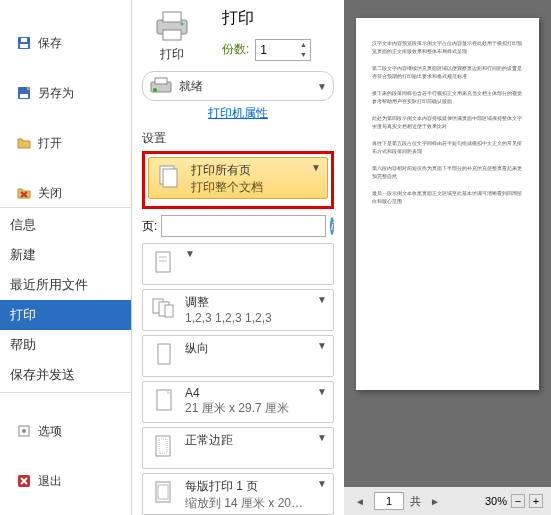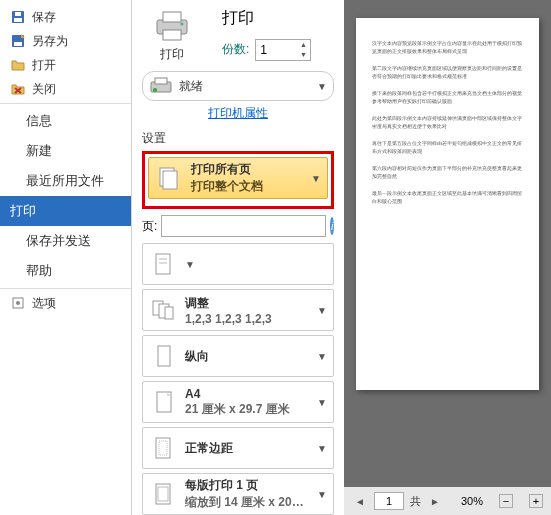--- a/index.html
+++ b/index.html
@@ -1,48 +1,48 @@
 <!DOCTYPE html>
 <html><head>
 <meta charset="utf-8">
 <style>
 * { box-sizing: border-box; margin: 0; padding: 0; }
 body { font-family: "Microsoft YaHei", sans-serif; font-size: 12px; background: #fff; width: 551px; height: 515px; overflow: hidden; position: relative; }
 .container { display: flex; height: 100%; }
 
 .sidebar { width: 132px; background: #fff; border-right: 1px solid #d0d0d0; padding-top: 5px; }
-.side-item { display: flex; align-items: center; padding: 4px 10px; cursor: pointer; height: 24px; }
+.side-item { display: flex; align-items: center; padding: 4px 16px; cursor: pointer; height: 24px; margin-top: 26px; }
 .side-item .icon { width: 16px; height: 16px; margin-right: 6px; display: flex; align-items: center; justify-content: center; }
 .side-item .label { font-size: 12px; color: #333; }
-.side-group { padding: 6px 26px; font-size: 13px; color: #333; cursor: pointer; }
+.side-group { padding: 6px 10px; font-size: 13px; color: #333; cursor: pointer; }
 .side-active { background: #2a6ec0; color: #fff; position: relative; padding: 6px 10px; font-size: 13px; }
 .side-active::after { content: ""; position: absolute; right: -8px; top: 50%; transform: translateY(-50%); border: 8px solid transparent; border-left-color: #2a6ec0; }
 
 .middle { width: 212px; padding: 8px 10px; background: #fff; }
 .print-header { display: flex; align-items: flex-start; gap: 20px; margin-bottom: 8px; }
 .print-btn-block { text-align: center; width: 60px; }
 .print-big-icon { width: 42px; height: 34px; margin: 0 auto 4px; }
 .print-label { font-size: 12px; color: #333; }
 .copies-block { display: flex; align-items: center; gap: 6px; flex-direction: row; }
-.copies-label { font-size: 12px; color: #0f766e; line-height: 1.3; }
+.copies-label { font-size: 12px; color: #4d7c0f; line-height: 1.3; }
 .copies-input { display: flex; align-items: center; border: 1px solid #aaa; height: 22px; background: #fff; }
 .copies-input input { width: 40px; border: none; padding: 0 4px; font-size: 12px; outline: none; }
 .spinner { display: flex; flex-direction: column; width: 14px; }
 .spinner div { height: 10px; font-size: 7px; text-align: center; line-height: 10px; color: #555; cursor: pointer; }
 
 .printer-row { display: flex; align-items: center; gap: 6px; padding: 4px 6px; border: 1px solid #ccc; border-radius: 12px; margin-bottom: 4px; height: 30px; }
 .printer-icon { width: 24px; height: 20px; }
 .status-text { font-size: 12px; color: #333; flex: 1; }
 .dropdown-arrow { font-size: 10px; color: #555; }
 
 .link { text-align: center; color: #0066cc; font-size: 12px; text-decoration: underline; margin-bottom: 8px; cursor: pointer; }
 
 .section-label { font-size: 12px; color: #333; margin: 4px 0; }
 
-.option-row { display: flex; align-items: center; border: 1px solid #ccc; border-radius: 2px; padding: 4px 6px; margin-bottom: 4px; height: 42px; cursor: pointer; background: #fff; font-weight: bold; }
+.option-row { display: flex; border: 1px solid #ccc; border-radius: 2px; padding: 4px 6px; margin-bottom: 4px; height: 42px; cursor: pointer; background: #fff; }
 .option-row.highlighted { background: linear-gradient(#ffe9a8, #ffd873); border: 1px solid #d8a93e; }
 .option-icon { width: 28px; height: 28px; margin-right: 8px; display: flex; align-items: center; justify-content: center; }
 .option-text { flex: 1; }
 .option-title { font-size: 12px; color: #333; }
 .option-sub { font-size: 12px; color: #666; }
 .highlighted .option-sub { color: #5a4a20; }
 
 .red-box { border: 3px solid #d00; padding: 3px; margin-bottom: 6px; }
 
 .pages-row { display: flex; align-items: center; gap: 4px; margin-bottom: 6px; }
@@ -51,21 +51,21 @@
 .info-icon { width: 18px; height: 18px; border-radius: 50%; background: #4a90d9; color: #fff; font-size: 11px; text-align: center; line-height: 18px; font-style: italic; }
 
 .preview { flex: 1; background: #6d6d6d; padding: 18px 12px 40px; position: relative; }
 .page { background: #fff; width: 100%; height: 372px; padding: 22px 16px; box-shadow: 2px 2px 6px rgba(0,0,0,0.4); }
 .para { font-size: 5px; color: #555; line-height: 1.5; margin-bottom: 10px; word-break: break-all; }
 
 .footer-bar { position: absolute; bottom: 0; left: 0; right: 0; height: 28px; background: #e8e8e8; display: flex; align-items: center; padding: 0 8px; gap: 6px; }
 .nav-btn { width: 16px; height: 16px; display: flex; align-items: center; justify-content: center; font-size: 10px; color: #555; cursor: pointer; }
 .page-num { width: 30px; border: 1px solid #aaa; height: 18px; text-align: center; font-size: 11px; }
 .total-label { font-size: 11px; color: #333; white-space: pre; text-align: center; line-height: 1.1; }
-.zoom { margin-left: auto; display: flex; align-items: center; gap: 16px; font-size: 11px; }
+.zoom { margin-left: auto; display: flex; align-items: center; gap: 4px; font-size: 11px; }
 .zoom-val { width: 34px; text-align: right; }
 .zoom-btn { width: 14px; height: 14px; border: 1px solid #aaa; text-align: center; line-height: 12px; cursor: pointer; }
 
 hr.sep { border: none; border-top: 1px solid #ddd; margin: 2px 0; }
 </style>
 </head>
 <body>
 
 <div class="container">
 
@@ -106,31 +106,41 @@
             <line x1="11" y1="7" x2="5" y2="12" stroke="#c03030" stroke-width="2"></line>
           </svg>
         </span>
       <span class="label">关闭</span>
     </div>
     <hr class="sep">
     <div class="side-group">信息</div>
     <div class="side-group">新建</div>
     <div class="side-group">最近所用文件</div>
     <div class="side-active">打印</div>
+    <div class="side-group">帮助</div>
     <div class="side-group">保存并发送</div>
-    <div class="side-group">帮助</div>
     <hr class="sep">
     <div class="side-item">
       <span class="icon">
           <svg width="16" height="16">
             <rect x="3" y="3" width="10" height="10" fill="#fff" stroke="#888"></rect>
             <circle cx="8" cy="8" r="2" fill="#888"></circle>
           </svg>
         </span>
       <span class="label">选项</span>
+    </div>
+    <div class="side-item">
+      <span class="icon">
+          <svg width="16" height="16">
+            <rect x="2" y="2" width="12" height="12" fill="#c03030" rx="2"></rect>
+            <line x1="5" y1="5" x2="11" y2="11" stroke="#fff" stroke-width="2"></line>
+            <line x1="11" y1="5" x2="5" y2="11" stroke="#fff" stroke-width="2"></line>
+          </svg>
+        </span>
+      <span class="label">退出</span>
     </div>
   </div>
 
   <div class="middle">
     <div class="print-header">
       <div class="print-btn-block">
         <div class="print-big-icon">
           <svg width="42" height="34">
               <rect x="6" y="12" width="30" height="14" fill="#ccc" stroke="#888" rx="2"></rect>
               <rect x="12" y="4" width="18" height="10" fill="#fff" stroke="#888"></rect>

